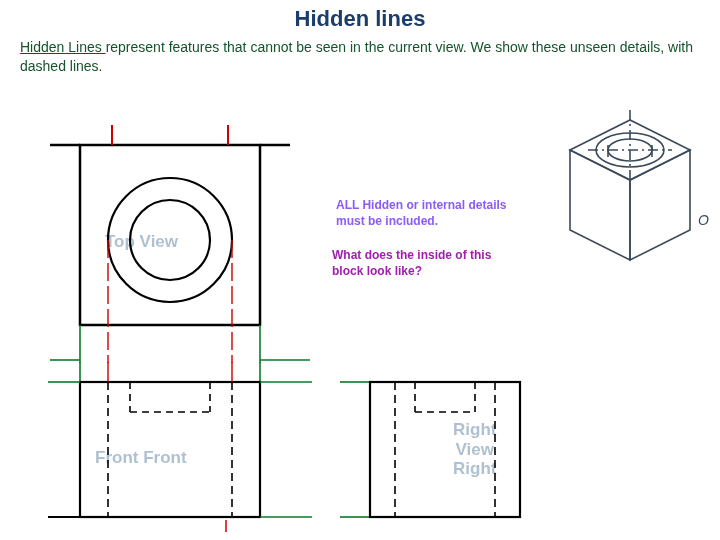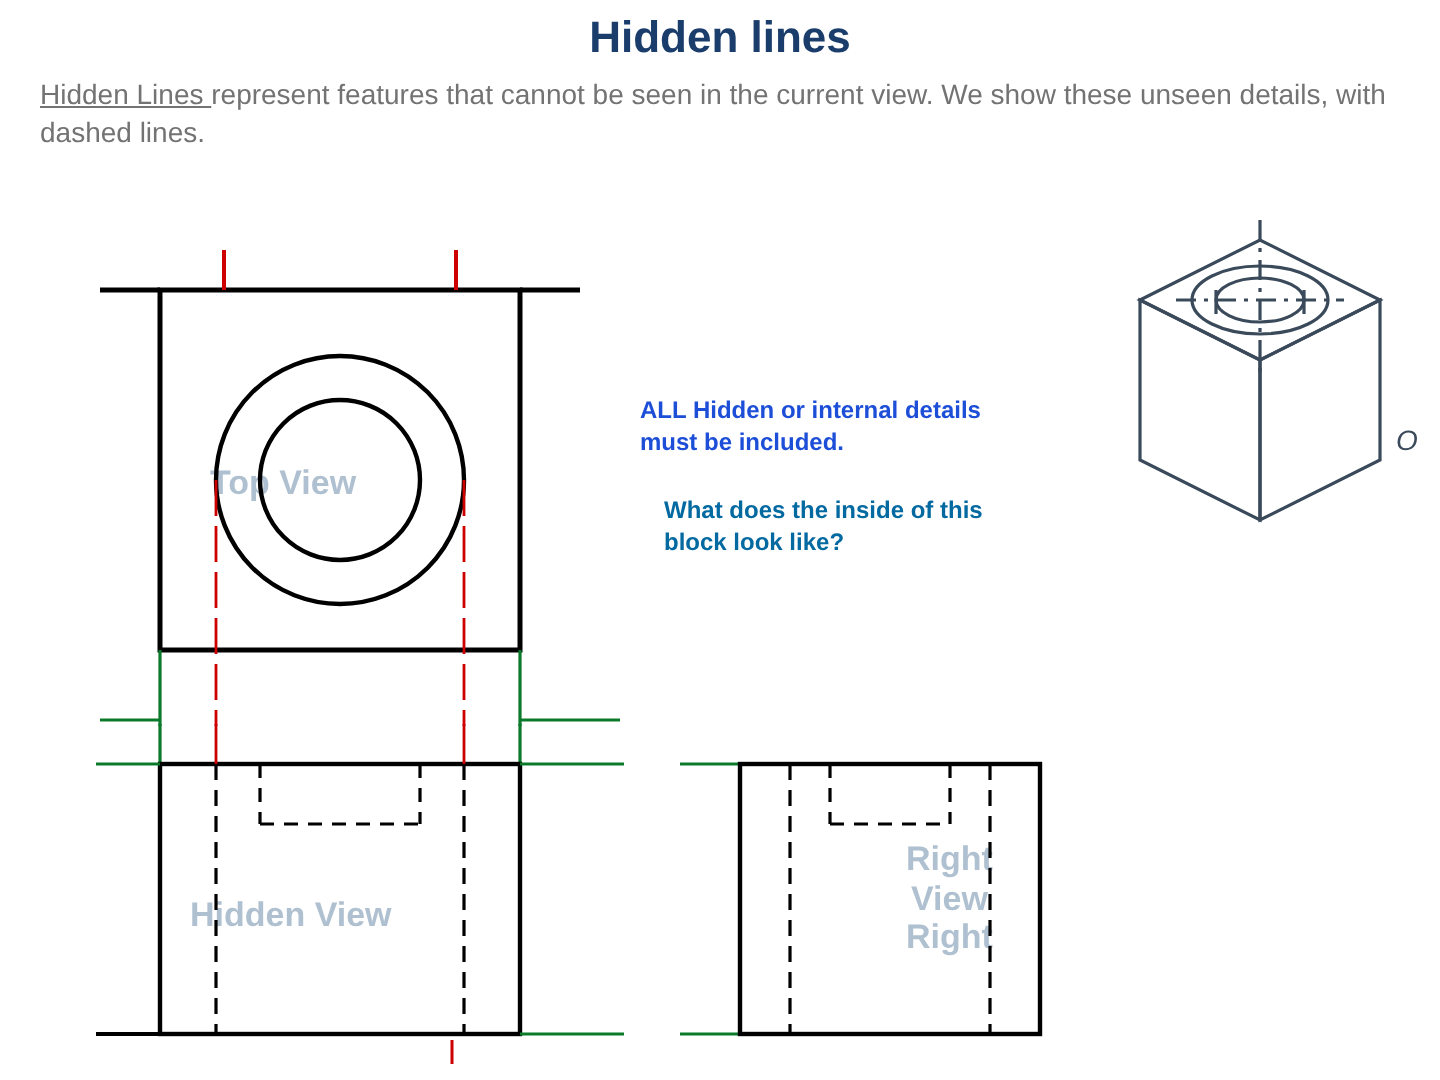--- a/index.html
+++ b/index.html
@@ -1,40 +1,40 @@
 <!DOCTYPE html>
 <html><head>
 <meta charset="utf-8">
 <style>
   * { margin: 0; padding: 0; box-sizing: border-box; }
   body { width: 720px; height: 540px; background: #fff; font-family: Verdana, Geneva, sans-serif; position: relative; overflow: hidden; }
   .title { text-align: center; font-size: 22px; font-weight: bold; color: #1a3d6b; padding-top: 6px; }
-  .desc { font-size: 14px; color: #737373; padding: 6px 20px 0 20px; line-height: 1.35; }
+  .desc { font-size: 14px; color: #14532d; padding: 6px 20px 0 20px; line-height: 1.35; }
   .desc .underline { text-decoration: underline; }
-  .note { position: absolute; left: 320px; top: 198px; width: 190px; font-size: 12px; font-weight: bold; color: #1d4ed8; line-height: 1.3; }
-  .question { position: absolute; left: 332px; top: 248px; width: 180px; font-size: 12px; font-weight: bold; color: #0369a1; line-height: 1.3; }
+  .note { position: absolute; left: 336px; top: 198px; width: 190px; font-size: 12px; font-weight: bold; color: #8b5cf6; line-height: 1.3; }
+  .question { position: absolute; left: 332px; top: 248px; width: 180px; font-size: 12px; font-weight: bold; color: #a21caf; line-height: 1.3; }
   .view-label { position: absolute; font-size: 17px; font-weight: bold; color: rgba(110,140,170,0.55); text-align: center; }
   .lbl-top { left: 105px; top: 232px; }
   .lbl-front { left: 95px; top: 448px; }
   .lbl-right { left: 418px; top: 420px; line-height: 1.15; margin-left: 35px; }
   svg.diagram { position: absolute; }
 </style>
 </head>
 <body>
 
 <div class="title">Hidden lines</div>
 <div class="desc">
   <span class="underline">Hidden Lines </span><span>represent features that cannot be seen in the current view. We show these unseen details, with dashed lines.</span>
 </div>
 
 <div class="note">ALL Hidden or internal details must be included.</div>
 <div class="question">What does the inside of this block look like?</div>
 
 <div class="view-label lbl-top">Top View</div>
-<div class="view-label lbl-front">Hidden View</div>
+<div class="view-label lbl-front">Front Front</div>
 <div class="view-label lbl-right">
   <span>Right</span><br>
   <span>View</span><br>
   <span>Right</span>
 </div>
 
 <svg class="diagram" style="left:20px; top:95px;" width="300" height="270" viewBox="0 0 300 270">
 
   <rect x="60" y="50" width="180" height="180" fill="none" stroke="#000" stroke-width="2.5"></rect>
 

